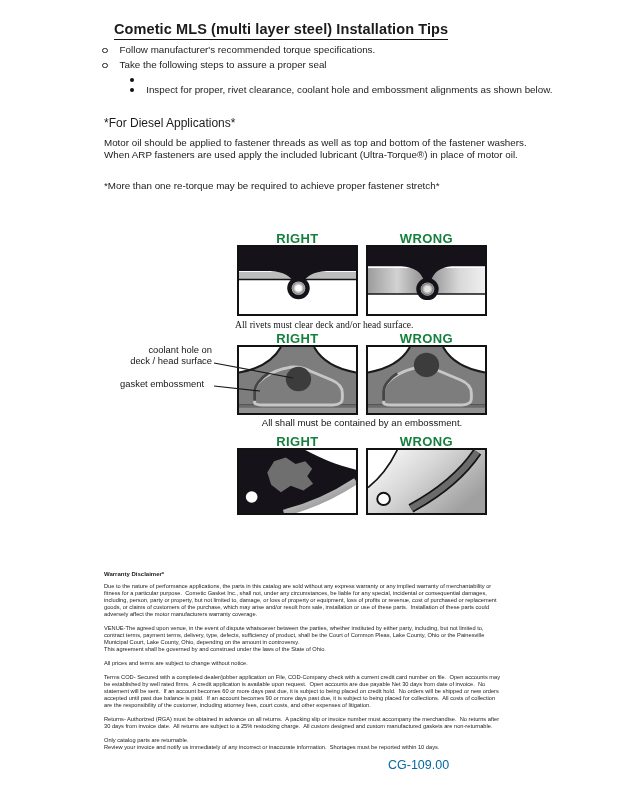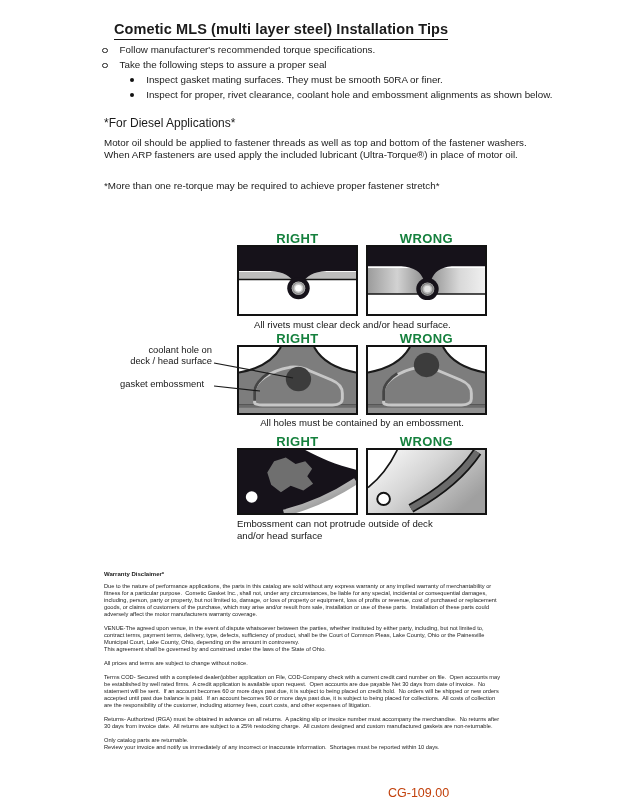--- a/index.html
+++ b/index.html
@@ -45,21 +45,21 @@
   .cap{position:absolute;font-size:9.6px;line-height:11.5px;color:#161616;white-space:pre-line;}
   .ann{position:absolute;width:112px;text-align:right;font-size:9.4px;line-height:11px;color:#161616;}
   .leader-overlay{position:absolute;left:0;top:0;width:618px;height:560px;pointer-events:none;}
 
   
   .legal{position:absolute;left:104px;top:571px;width:480px;}
   .legal-h{font-size:6px;font-weight:bold;margin:0 0 6px 0;}
   .legal p{font-size:5.7px;line-height:7px;margin:0 0 7px 0;white-space:pre-wrap;color:#222;}
 
   
-  .doc-code{position:absolute;left:388px;top:758px;font-size:12.5px;color:#c2410c;margin-top:28px;}
+  .doc-code{position:absolute;left:388px;top:758px;font-size:12.5px;color:#0369a1;}
 </style>
 </head>
 <body>
 
 <div class="page">
 
   <div class="title-wrap">
     <span class="doc-title">Cometic MLS (multi layer steel) Installation Tips</span>
   </div>
 
@@ -67,21 +67,20 @@
     <div class="tip-row">
       <span class="marker ring"></span>
       <span>Follow manufacturer's recommended torque specifications.</span>
     </div>
     <div class="tip-row">
       <span class="marker ring"></span>
       <span>Take the following steps to assure a proper seal</span>
     </div>
     <div class="tip-row sub">
       <span class="marker dot"></span>
-      <span>Inspect gasket mating surfaces.  They must be smooth 50RA or finer.</span>
     </div>
     <div class="tip-row sub">
       <span class="marker dot"></span>
       <span>Inspect for proper, rivet clearance, coolant hole and embossment alignments as shown below.</span>
     </div>
   </div>
 
   <div class="diesel">
     <div class="diesel-h">*For Diesel Applications*</div>
     <p class="para">Motor oil should be applied to fastener threads as well as top and bottom of the fastener washers.
@@ -122,21 +121,21 @@
         <rect y="22" width="120" height="27" fill="url(#r1w)"></rect>
         <line x1="0" y1="49" x2="120" y2="49" stroke="#141414" stroke-width="1.6"></line>
         <path d="M0,0 H120 V20 H86 C74,21 68,26 65,34 C63,41 59,41 57,34 C54,26 48,21 34,20 H0 Z" fill="#16121a"></path>
         <circle cx="61" cy="44" r="11.5" fill="#16121a"></circle>
         <circle cx="61" cy="44" r="7" fill="#b9b9b9"></circle>
         <circle cx="61" cy="44" r="5.8" fill="none" stroke="#7e7e7e" stroke-width="1.4"></circle>
         <circle cx="61" cy="44" r="3.4" fill="#e4e4e4"></circle>
       </svg>
     </div>
 
-    <div class="cap" style="left:254px;top:319px;">All rivets must clear deck and/or head surface.</div>
+    <div class="cap" style="left:235px;top:319px;font-family:Liberation Serif, serif;">All rivets must clear deck and/or head surface.</div>
 
     <div class="col-head" style="left:237px;top:331px;">RIGHT</div>
     <div class="col-head" style="left:366px;top:331px;">WRONG</div>
 
     <div class="ann" style="left:100px;top:344px;white-space:pre-line;">coolant hole on
 deck / head surface</div>
     <div class="ann" style="left:92px;top:378px;">gasket embossment</div>
 
     <div class="panel" style="left:237px;top:345px;height:70px;">
       <svg viewBox="0 0 120 70" preserveAspectRatio="none">
@@ -163,21 +162,21 @@
         <path d="M77,0 C84,13 98,23 120,27" fill="none" stroke="#1a1a1a" stroke-width="2.2"></path>
         <rect y="61" width="120" height="3.5" fill="#6b6b6b"></rect>
         <rect y="64.5" width="120" height="5.5" fill="#919191"></rect>
         <line x1="0" y1="61" x2="120" y2="61" stroke="#555555" stroke-width="1"></line>
         <path d="M16,59 V47 C16,38 31,25 52,21.5 C60,20.5 66,22 73,25.5 L95,35 C103,38.5 106,43 106,49 V55 C106,59.5 102,61.5 96,61.5 H24 C19,61.5 16,60.5 16,59 Z" fill="none" stroke="#c7c7c7" stroke-width="3"></path>
         <path d="M16,57 V47 C16,41 22,33 30,28" fill="none" stroke="#454545" stroke-width="3"></path>
         <circle cx="60" cy="19" r="13" fill="#3c3c3c"></circle>
       </svg>
     </div>
 
-    <div class="cap" style="left:240px;top:417px;width:244px;text-align:center;">All holes must be contained by an embossment.</div>
+    <div class="cap" style="left:240px;top:417px;width:244px;text-align:center;">All shall must be contained by an embossment.</div>
 
     <div class="col-head" style="left:237px;top:434px;">RIGHT</div>
     <div class="col-head" style="left:366px;top:434px;">WRONG</div>
 
     <div class="panel" style="left:237px;top:448px;height:67px;">
       <svg viewBox="0 0 120 67" preserveAspectRatio="none">
         <defs>
           <linearGradient id="r3r" x1="0" y1="0" x2="1" y2="1">
             <stop offset="0" stop-color="#f0f0f0"></stop>
               <stop offset="1" stop-color="#6e6e6e"></stop>
@@ -202,22 +201,20 @@
         </defs>
         <rect width="120" height="67" fill="url(#r3w)"></rect>
         <path d="M0,0 H30 C22,17 11,31 0,40 Z" fill="#ffffff"></path>
         <path d="M30,0 C22,17 11,31 0,40" fill="none" stroke="#141414" stroke-width="1.8"></path>
         <path d="M112,2 C99,22 76,44 44,62" fill="none" stroke="#141414" stroke-width="10"></path>
         <path d="M112,2 C99,22 76,44 44,62" fill="none" stroke="#6b6b6b" stroke-width="6.5"></path>
         <circle cx="16" cy="52" r="6.5" fill="#ffffff" stroke="#141414" stroke-width="2"></circle>
       </svg>
     </div>
 
-    <div class="cap" style="left:237px;top:518px;">Embossment can not protrude outside of deck
-and/or head surface</div>
 
     <svg class="leader-overlay">
       <line x1="214" y1="363" x2="293" y2="378" stroke="#1a1a1a" stroke-width="1.2"></line>
       <line x1="214" y1="386" x2="260" y2="391" stroke="#1a1a1a" stroke-width="1.2"></line>
     </svg>
   </div>
 
   <div class="legal">
     <div class="legal-h">Warranty Disclaimer*</div>
     <p>Due to the nature of performance applications, the parts in this catalog are sold without any express warranty or any implied warranty of merchantability or

